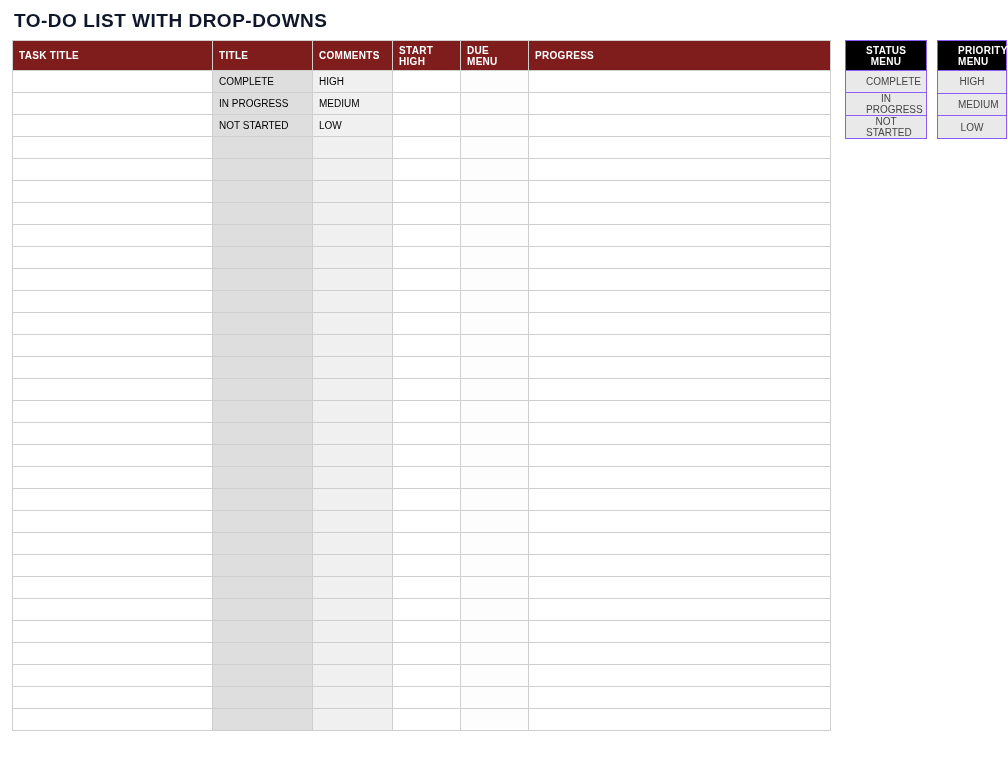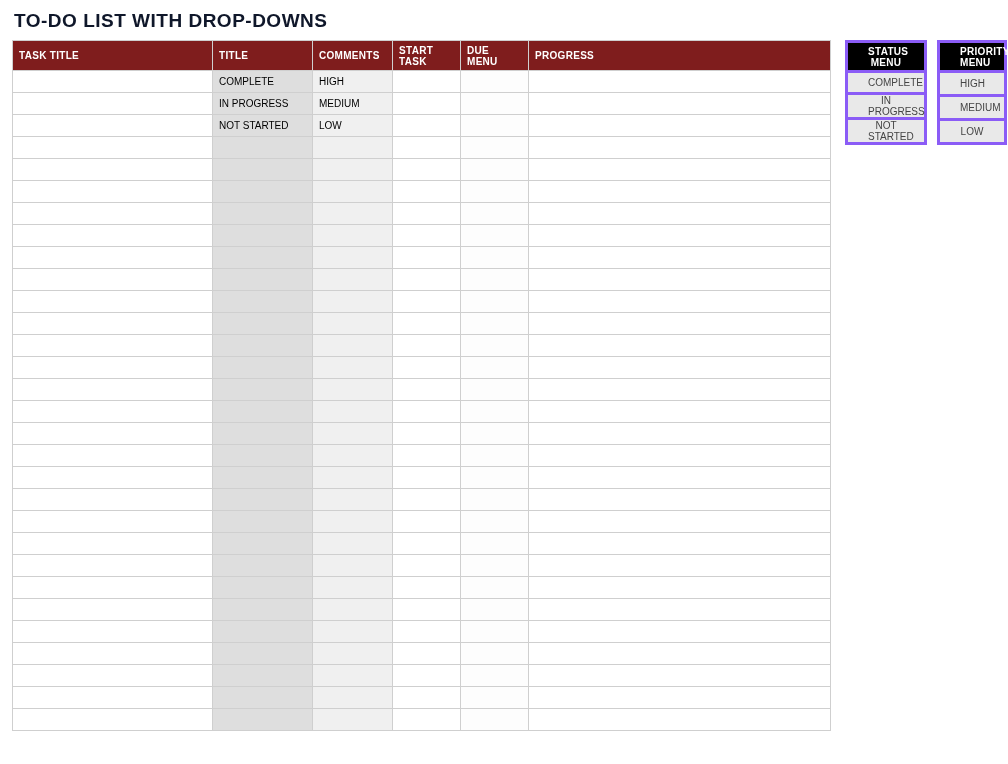--- a/index.html
+++ b/index.html
@@ -58,21 +58,21 @@
 
   .menus {
     display: flex;
     gap: 10px;
   }
   .menu-box {
     border-collapse: collapse;
     table-layout: fixed;
   }
   .menu-box th, .menu-box td {
-    border: 3px solid #8b5cf6;
+    border: 1px solid #8b5cf6;
     font-size: 10px;
     height: 22px;
     padding: 0 20px;
     text-align: center;
     vertical-align: middle;
   }
   .menu-box thead th {
     background: #000;
     color: #fff;
     font-weight: 700;
@@ -101,21 +101,21 @@
       <col class="col-priority">
       <col class="col-start">
       <col class="col-due">
       <col class="col-comments">
     </colgroup>
     <thead>
       <tr>
         <th>TASK TITLE</th>
         <th>TITLE</th>
         <th>COMMENTS</th>
-        <th>START TASK</th>
+        <th>START HIGH</th>
         <th>DUE MENU</th>
         <th>PROGRESS</th>
       </tr>
     </thead>
     <tbody id="main-body">
         <tr>
           <td class="plain-cell"></td>
           <td class="status-cell">COMPLETE</td>
           <td class="priority-cell">HIGH</td>
           <td class="plain-cell"></td>

